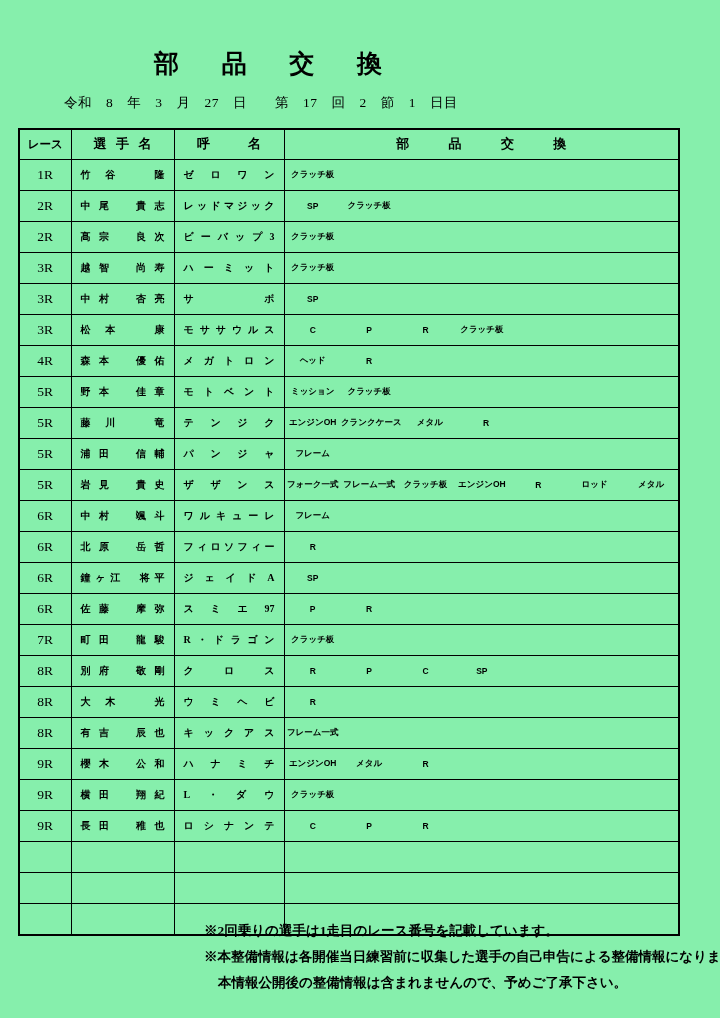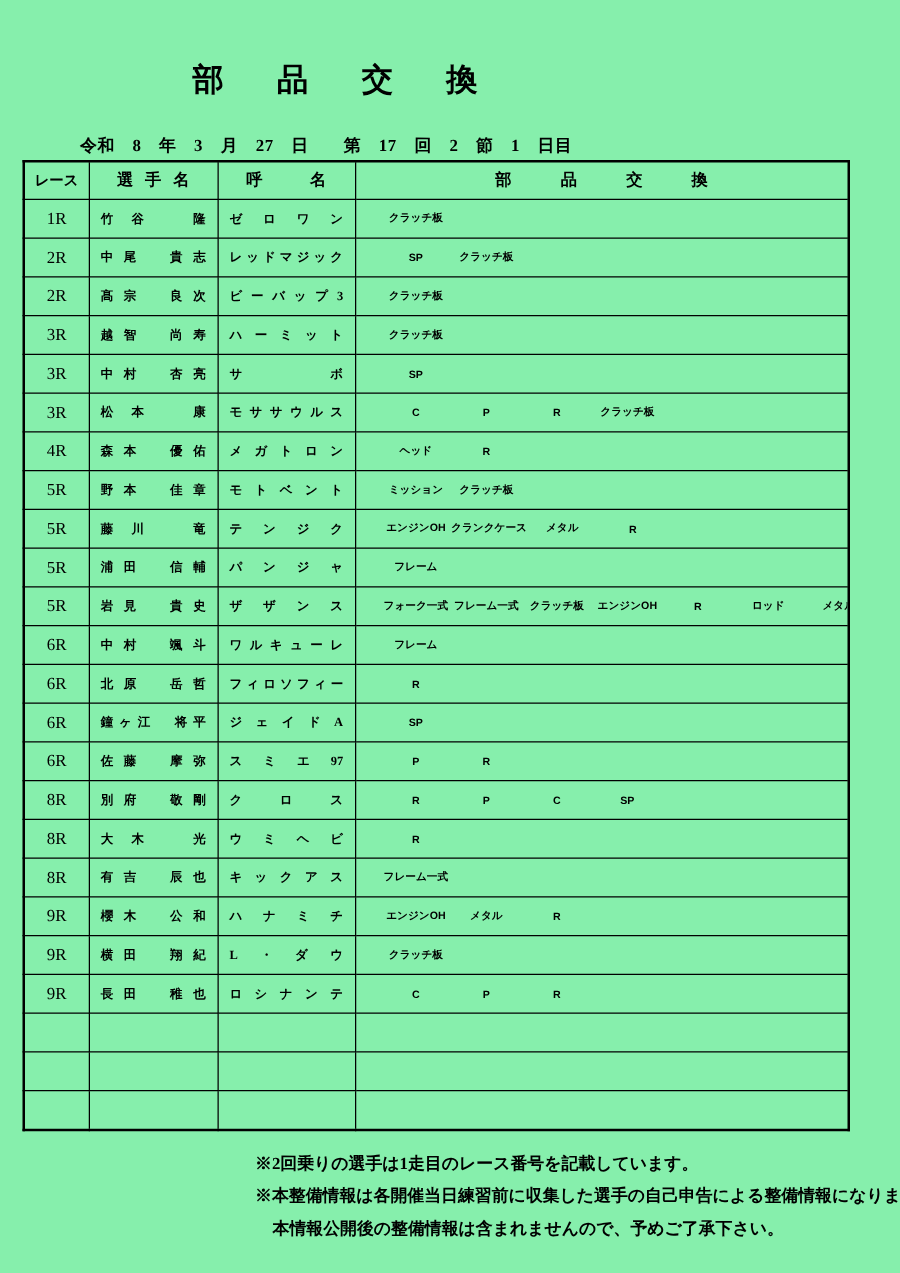--- a/index.html
+++ b/index.html
@@ -13,22 +13,22 @@
 
   .title {
     position: absolute;
     top: 47px; left: 154px; width: 228px;
     font-size: 25px; font-weight: 600;
     text-align: justify; text-align-last: justify;
     white-space: nowrap;
   }
   .date-line {
     position: absolute;
-    top: 108px; left: 64px;
-    font-size: 13.5px; font-weight: 700;
+    top: 94px; left: 64px;
+    font-size: 13.5px; font-weight: 400;
     white-space: pre;
     letter-spacing: 0.5px;
   }
 
   table.main {
     position: absolute;
     top: 128px; left: 18px; width: 660px;
     border-collapse: collapse; table-layout: fixed;
     border: 2px solid #000;
   }
@@ -50,21 +50,21 @@
   .h-call   { width: 64px; }
   .h-parts  { width: 170px; }
 
   .race { text-align: center; font-size: 13.5px; font-weight: 400; }
   .dist {
     margin: 0 9px;
     font-size: 10px; font-weight: 700;
     text-align: justify; text-align-last: justify;
     white-space: nowrap;
   }
-  .slots { display: flex; align-items: center; height: 30px; padding-left: 20px; }
+  .slots { display: flex; align-items: center; height: 30px; }
   .slot {
     flex: 0 0 56.4px;
     text-align: center;
     font-size: 8.5px; font-weight: 600;
     font-family: "Liberation Sans", "DejaVu Sans", sans-serif;
     white-space: nowrap;
   }
 
   .notes {
     position: absolute;
@@ -414,20 +414,40 @@
           <span class="slot">R</span>
           <span class="slot"></span>
           <span class="slot"></span>
           <span class="slot"></span>
           <span class="slot"></span>
           <span class="slot"></span>
         </div>
       </td>
     </tr>
 
+    <tr>
+      <td class="race">7R</td>
+      <td>
+        <div class="dist">町田　龍駿</div>
+      </td>
+      <td>
+        <div class="dist">R・ドラゴン</div>
+      </td>
+      <td>
+        <div class="slots">
+          <span class="slot">クラッチ板</span>
+          <span class="slot"></span>
+          <span class="slot"></span>
+          <span class="slot"></span>
+          <span class="slot"></span>
+          <span class="slot"></span>
+          <span class="slot"></span>
+        </div>
+      </td>
+    </tr>
 
     <tr>
       <td class="race">8R</td>
       <td>
         <div class="dist">別府　敬剛</div>
       </td>
       <td>
         <div class="dist">クロス</div>
       </td>
       <td>

